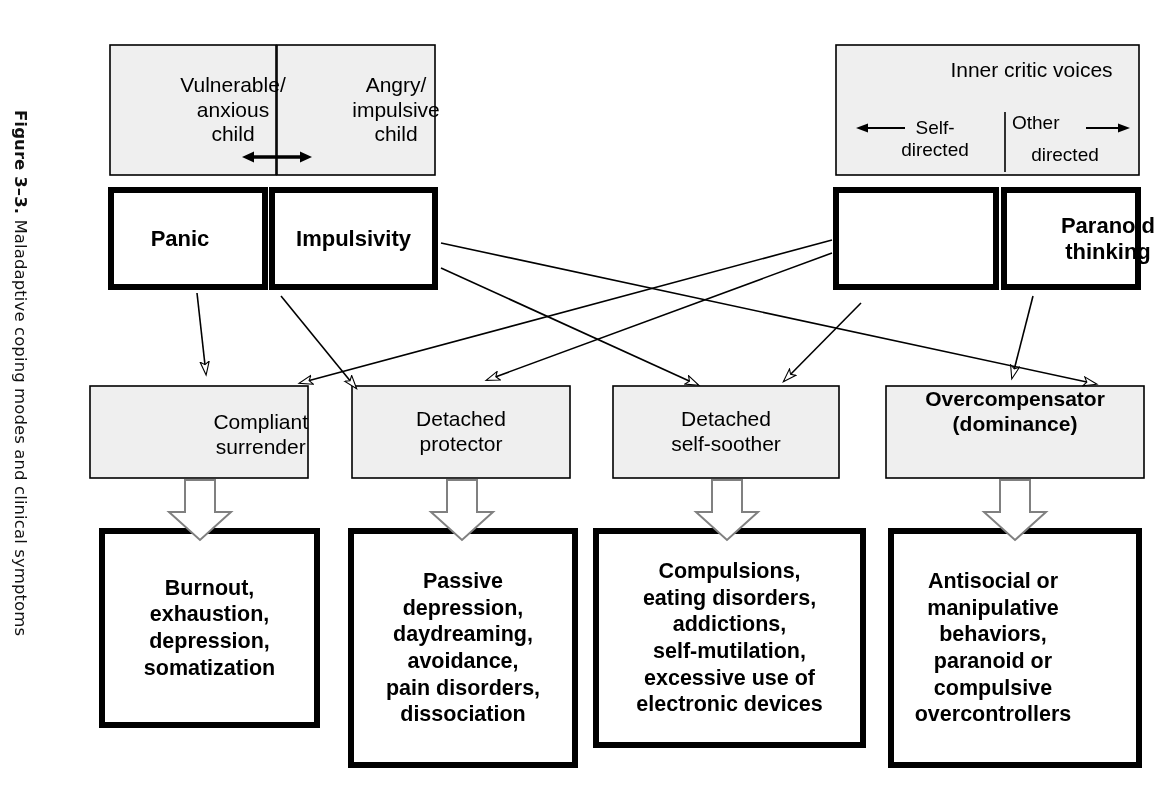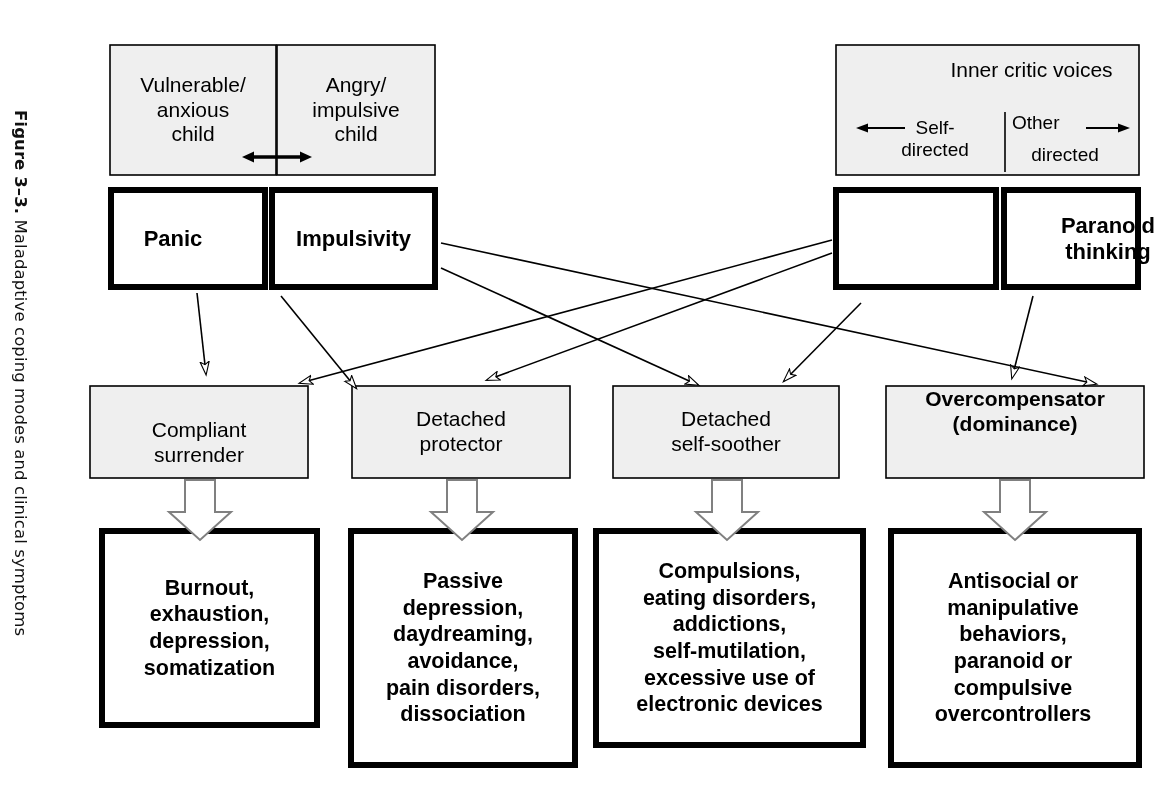--- a/index.html
+++ b/index.html
@@ -53,20 +53,21 @@
     justify-content: center;
     text-align: center;
     color: #000000;
     line-height: 1.18;
     pointer-events: none;
     box-sizing: border-box;
   }
   .mode-top {
     font-size: 21px;
     font-weight: normal;
+    margin-left: 40px;
   }
   .symptom {
     font-size: 22px;
     font-weight: bold;
   }
   .mode-mid {
     font-size: 21px;
     font-weight: normal;
   }
   .critic-title {
@@ -187,27 +188,27 @@
       <span>Angry/<br>impulsive<br>child</span>
     </div>
 
   <div class="boxtext critic-title" style="left:836px; top:50px; width:303px; height:40px;margin-left:44px;">Inner critic voices</div>
   <div class="boxtext critic-sub" style="left:872px; top:108px; width:126px; height:62px;">
       <span>Self-<br>directed</span>
     </div>
   <div class="boxtext critic-sub" style="left:1012px; top:108px; width:72px; height:30px; justify-content:flex-start;">Other</div>
   <div class="boxtext critic-sub" style="left:1010px; top:140px; width:110px; height:30px;">directed</div>
 
-  <div class="boxtext symptom" style="left:96px; top:190px; width:154px; height:97px;text-align:right;">Panic</div>
+  <div class="boxtext symptom" style="left:103px; top:190px; width:154px; height:97px;text-align:right;">Panic</div>
   <div class="boxtext symptom" style="left:272px; top:190px; width:163px; height:97px;">Impulsivity</div>
   <div class="boxtext symptom" style="left:1041px; top:190px; width:134px; height:97px;">
       <span>Paranoid<br>thinking</span>
     </div>
 
-  <div class="boxtext mode-mid" style="left:90px; top:396px; width:218px; height:94px;">
+  <div class="boxtext mode-mid" style="left:90px; top:388px; width:218px; height:94px;justify-content:flex-end;">
       <span>Compliant<br>surrender</span>
     </div>
   <div class="boxtext mode-mid" style="left:352px; top:386px; width:218px; height:92px;">
       <span>Detached<br>protector</span>
     </div>
   <div class="boxtext mode-mid" style="left:613px; top:386px; width:226px; height:92px;">
       <span>Detached<br>self-soother</span>
     </div>
   <div class="boxtext mode-mid" style="left:886px; top:370px; width:258px; height:84px;font-weight:bold;">
       <span>Overcompensator<br>(dominance)</span>
@@ -215,17 +216,17 @@
 
   <div class="boxtext bottom-sym" style="left:102px; top:531px; width:215px; height:194px;">
       <span>Burnout,<br>exhaustion,<br>depression,<br>somatization</span>
     </div>
   <div class="boxtext bottom-sym" style="left:351px; top:531px; width:224px; height:234px;">
       <span>Passive<br>depression,<br>daydreaming,<br>avoidance,<br>pain disorders,<br>dissociation</span>
     </div>
   <div class="boxtext bottom-sym" style="left:596px; top:531px; width:267px; height:214px;">
       <span>Compulsions,<br>eating disorders,<br>addictions,<br>self-mutilation,<br>excessive use of<br>electronic devices</span>
     </div>
-  <div class="boxtext bottom-sym" style="left:889px; top:531px; width:248px; height:234px;">
+  <div class="boxtext bottom-sym" style="left:869px; top:531px; width:248px; height:234px;">
       <span>Antisocial or<br>manipulative<br>behaviors,<br>paranoid or<br>compulsive<br>overcontrollers</span>
     </div>
 
 </div>
 
 </body></html>

